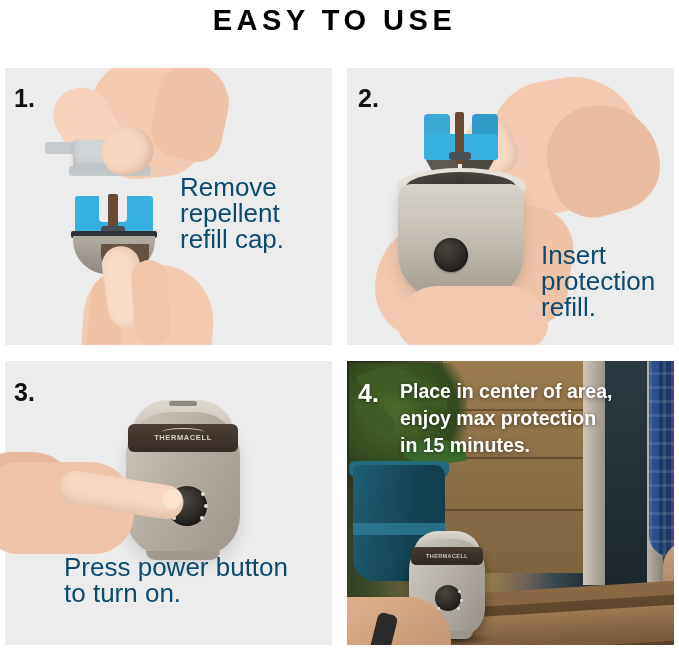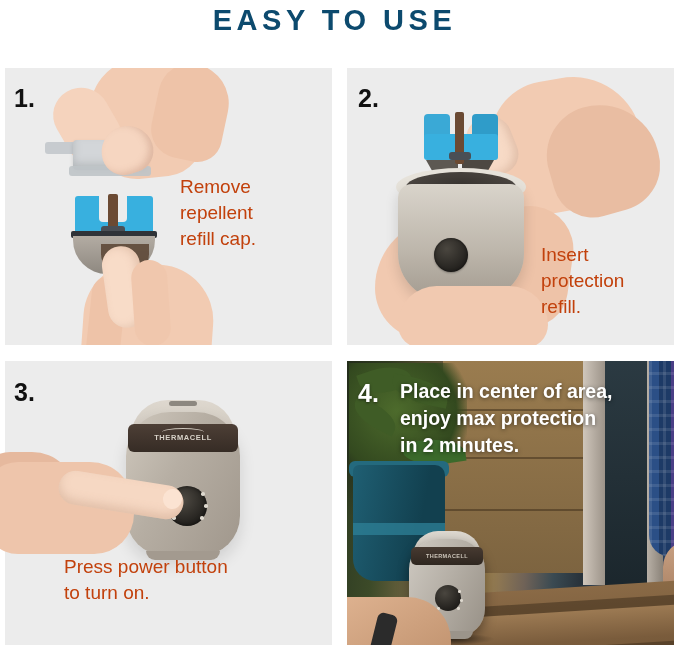--- a/index.html
+++ b/index.html
@@ -9,21 +9,21 @@
     font-family: "Liberation Sans", sans-serif;
     overflow: hidden;
   }
   #page { position: relative; width: 679px; height: 648px; background:#fff; }
 
   
   .heading {
     position: absolute; left: 0; top: 4px; width: 669px;
     text-align: center;
     font-size: 29px; font-weight: 700; letter-spacing: 4.5px;
-    color: #0c4a6e;
+    color: #000000;
     font-family: "Liberation Sans", sans-serif;
   }
 
   
   .panel { position: absolute; overflow: hidden; background: #ececec; }
   #panel-1 { left: 5px;   top: 68px;  width: 327px; height: 277px; }
   #panel-2 { left: 347px; top: 68px;  width: 327px; height: 277px; }
   #panel-3 { left: 5px;   top: 361px; width: 327px; height: 284px; }
   #panel-4 { left: 347px; top: 361px; width: 327px; height: 284px; background:#1e2418; }
 
@@ -31,21 +31,21 @@
     position: absolute; font-size: 25px; font-weight: 700;
     color: #111111; letter-spacing: 0px; z-index: 40;
   }
   #num-1 { left: 14px; top: 84px; }
   #num-2 { left: 358px; top: 84px; }
   #num-3 { left: 14px; top: 378px; }
   #num-4 { left: 358px; top: 379px; color:#ffffff; text-shadow:0 1px 3px rgba(0,0,0,.55); }
 
   .caption {
     position: absolute; z-index: 40;
-    font-size: 19px; line-height: 26px; color: #c2410c;
+    font-size: 26px; line-height: 26px; color: #0c4a6e;
     font-family: "Liberation Sans", sans-serif;
     white-space: pre-line;
   }
   #cap-1 { left: 180px; top: 174px; }
   #cap-2 { left: 541px; top: 242px; }
   #cap-3 { left: 64px;  top: 554px; }
   #cap-4 {
     left: 400px; top: 378px; width: 265px;
     color: #ffffff; font-weight: 700; font-size: 19.5px; line-height: 27px;
     text-shadow: 0 1px 4px rgba(0,0,0,.5);
@@ -549,15 +549,15 @@
     <div class="p4-dev-led" style="left:90px;top:246px;"></div>
     <div class="p4-dev-base"></div>
 
     <div class="p4-arm"></div>
     <div class="p4-wrist-band"></div>
 
   </div>
   <div class="step-num" id="num-4">4.</div>
   <div class="caption" id="cap-4">Place in center of area,
 enjoy max protection
-in 2 minutes.</div>
+in 15 minutes.</div>
 
 </div>
 
 </body></html>

